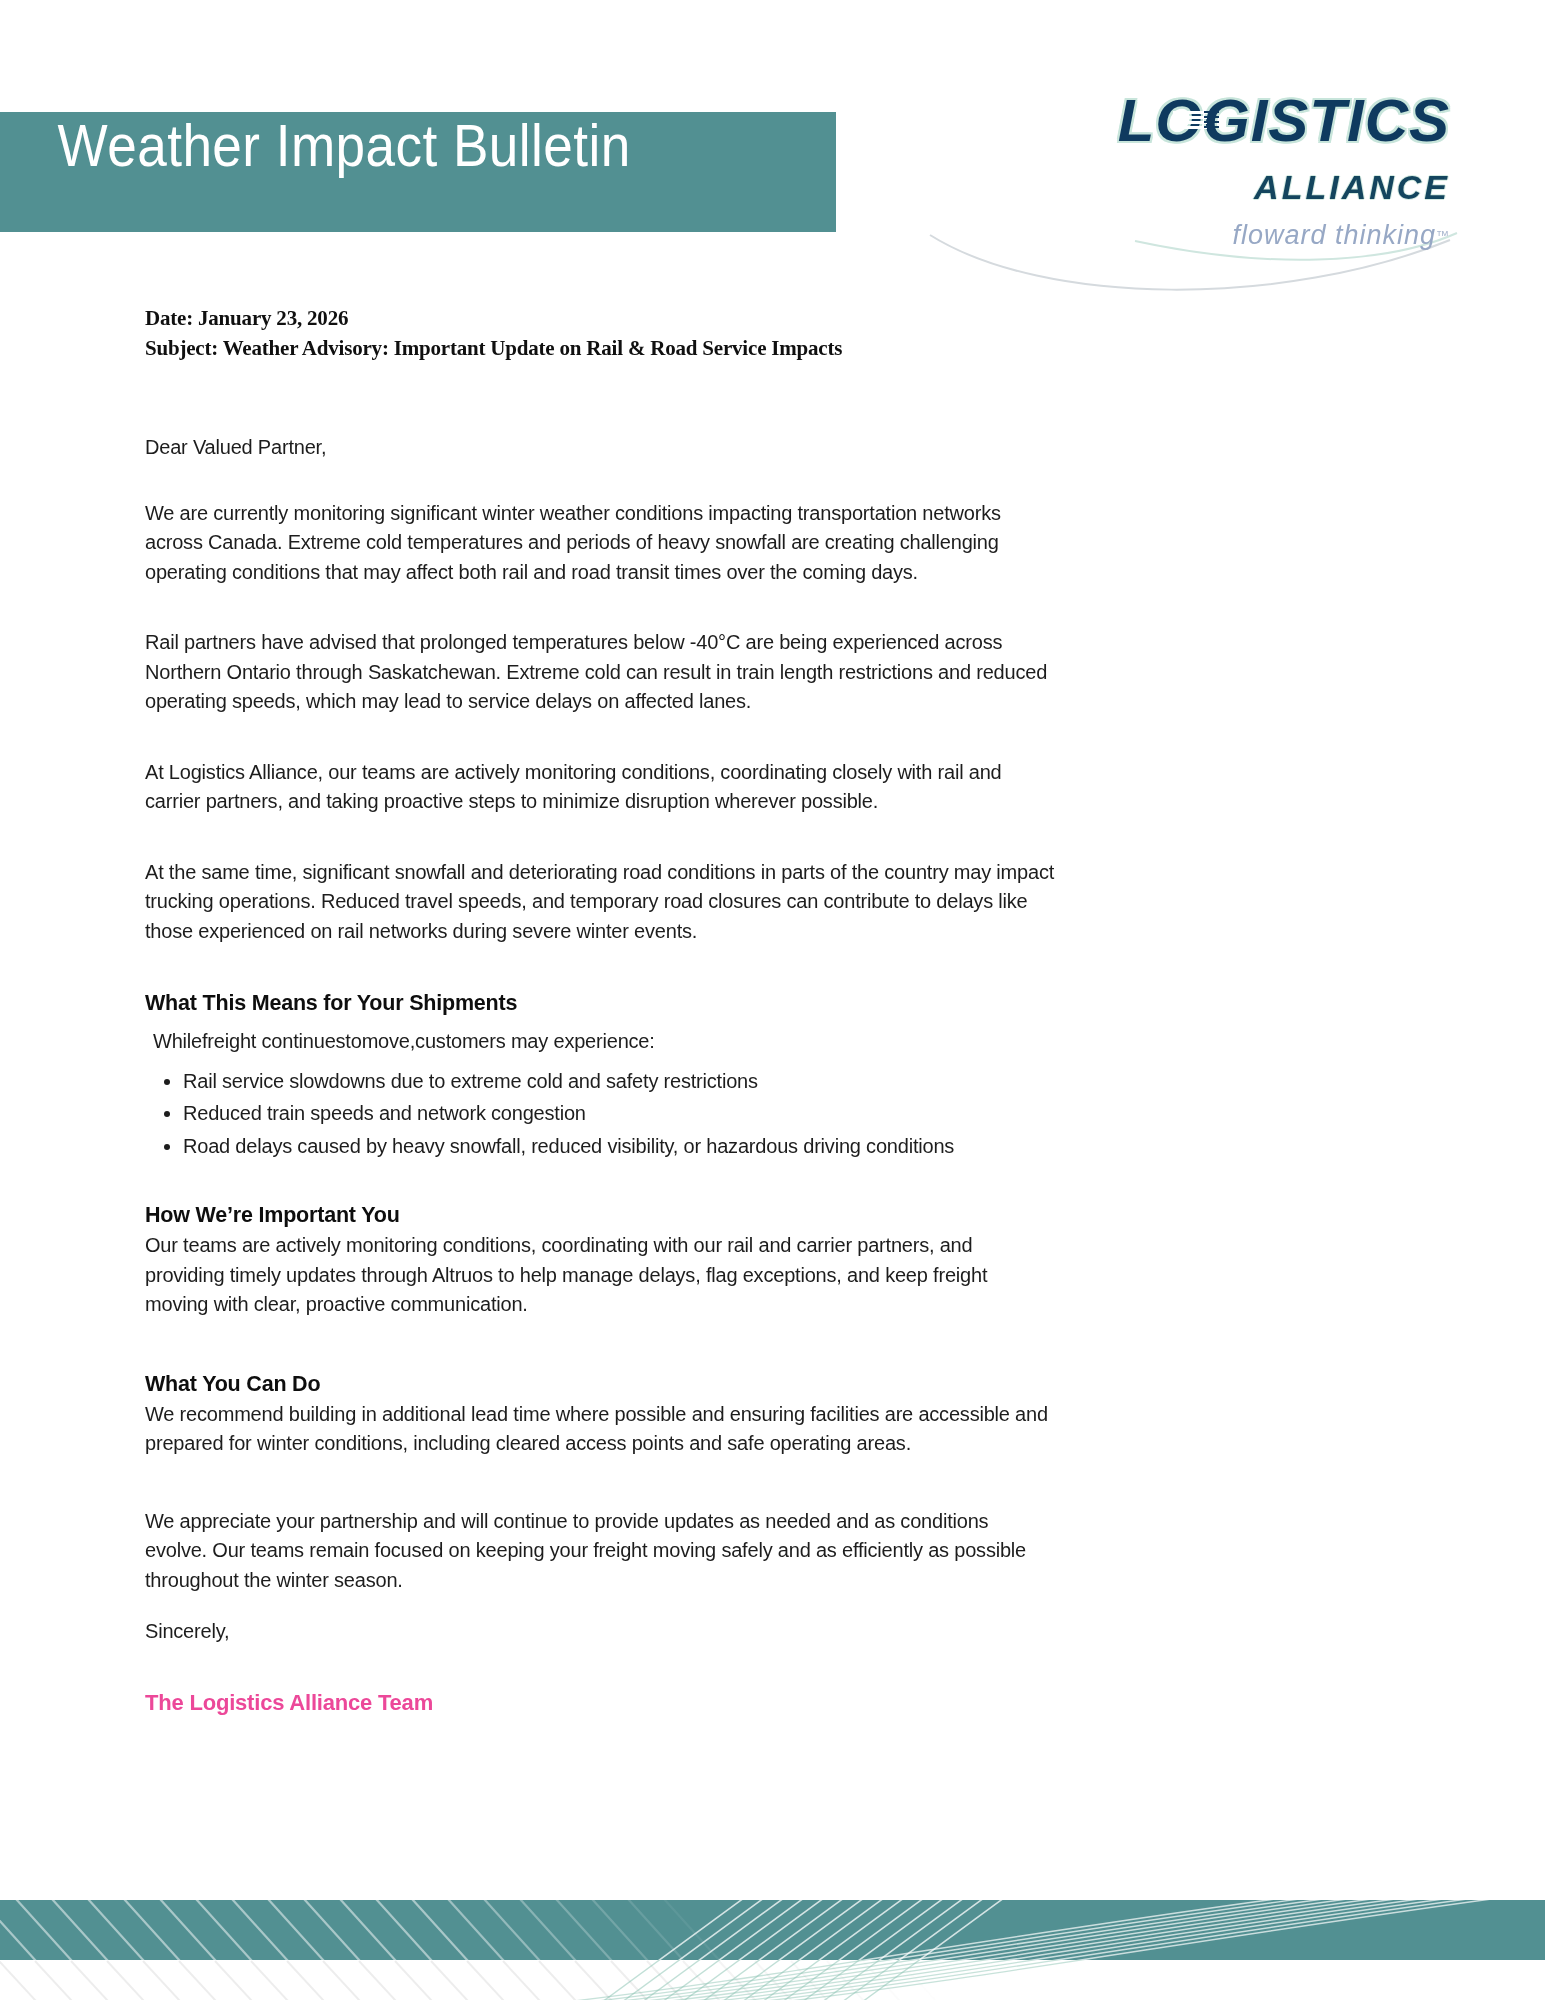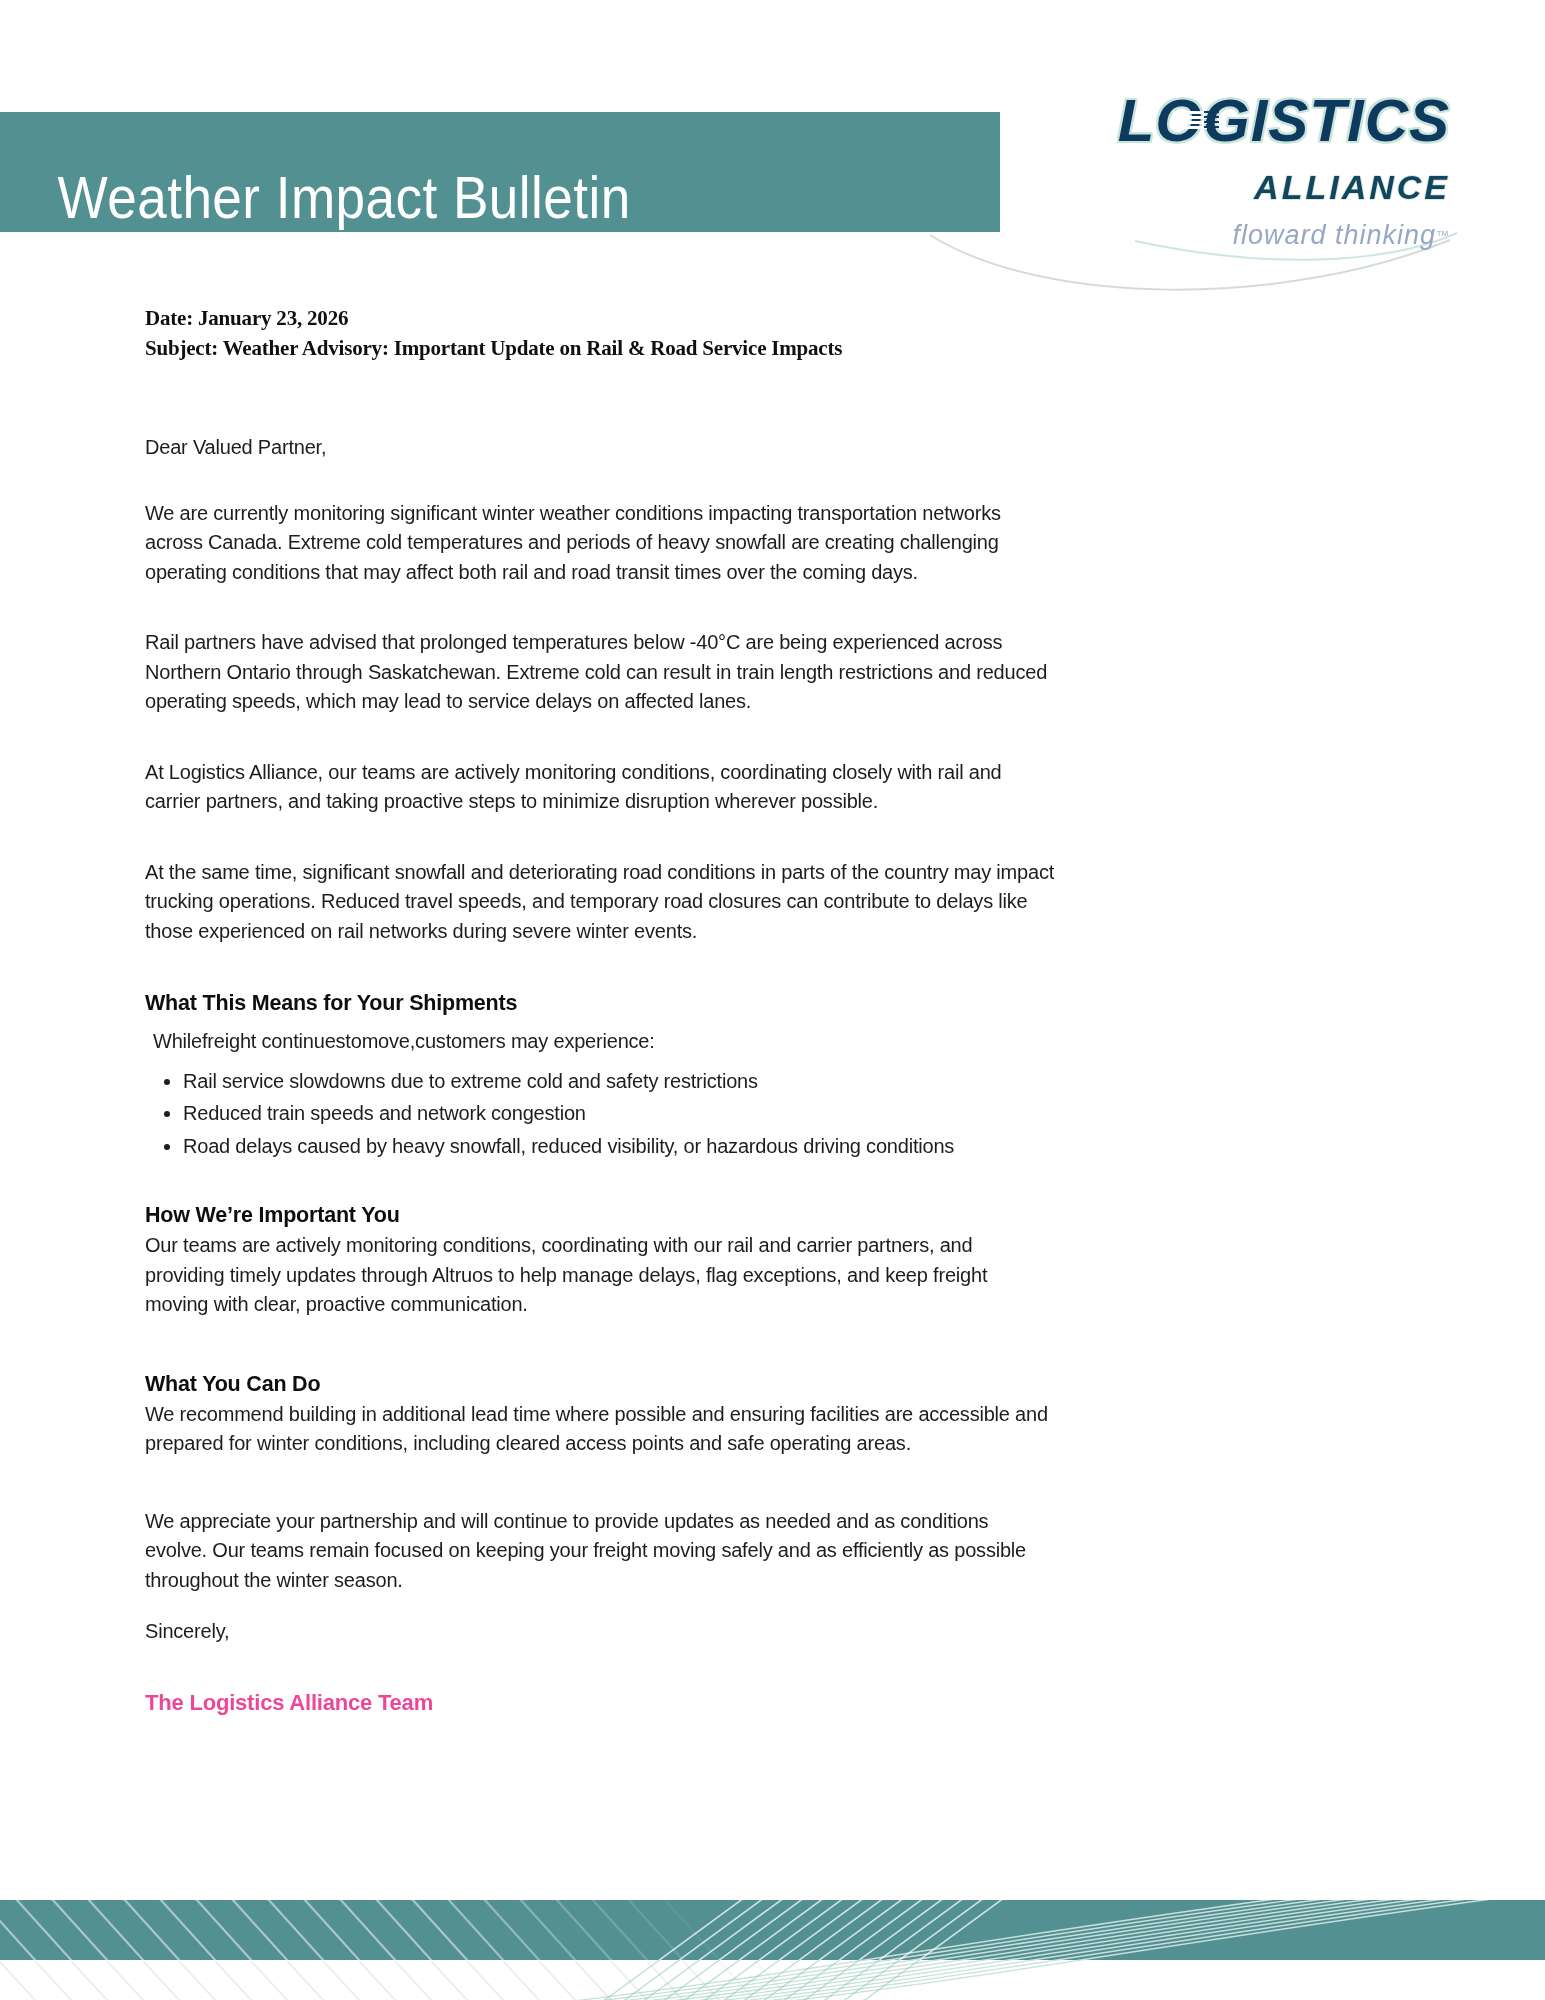--- a/index.html
+++ b/index.html
@@ -4,22 +4,22 @@
 <style>
   html,body{margin:0;padding:0;}
   body{
     width:1545px;height:2000px;position:relative;overflow:hidden;
     background:#ffffff;
     font-family:"Liberation Sans", sans-serif;
     color:#1d1d1d;
   }
   
   .banner{
-    position:absolute;left:0;top:112px;width:1000px;height:120px;
-    background:#529092;display:flex;align-items:flex-end;
+    position:absolute;left:0;top:112px;width:836px;height:120px;
+    background:#529092;display:flex;align-items:flex-start;
   }
   .banner-title{
     margin:0;font-weight:400;font-size:59px;color:#ffffff;
     padding-left:64px;letter-spacing:.5px;
     transform:scaleX(.9);transform-origin:left center;white-space:nowrap;
   }
   
   .logo-swoosh{position:absolute;left:905px;top:195px;width:560px;height:115px;}
   .logo{position:absolute;top:96px;right:95px;text-align:right;}
   .logo-word{

